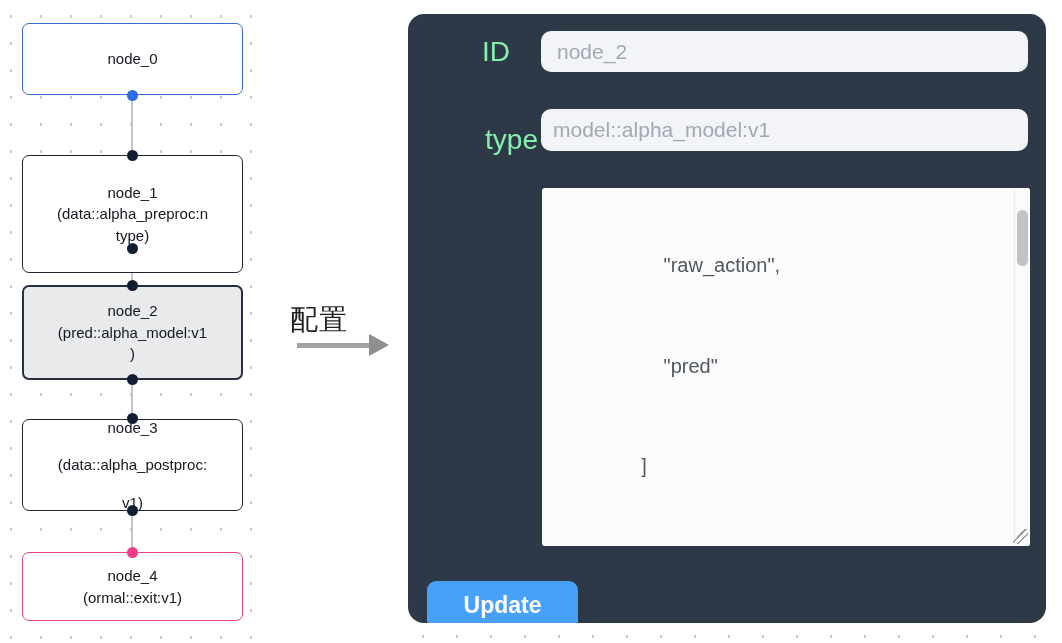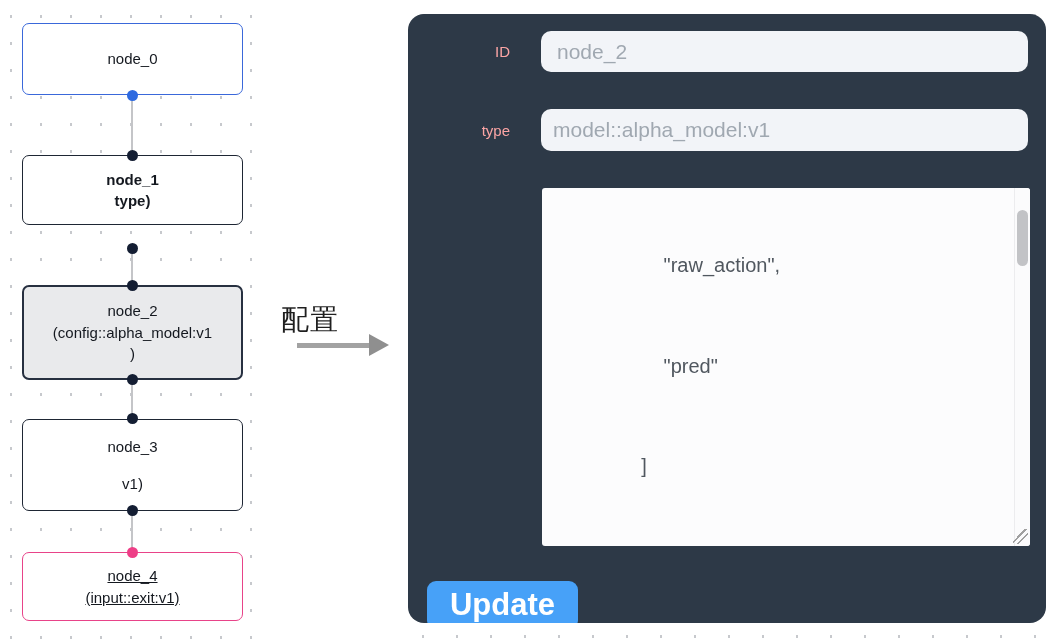--- a/index.html
+++ b/index.html
@@ -28,35 +28,35 @@
   }
   .node .nline{white-space:pre;}
   .node-blue{border-color:#3a68da;}
   .node-selected{border-color:#273040;border-width:2.5px;background:#e9eaec;}
   .node-pink{border-color:#e84389;}
   .port{position:absolute;left:127px;width:11px;height:11px;border-radius:50%;}
   .port-dark{background:#141e33;}
   .port-blue{background:#2e6ae0;}
   .port-pink{background:#ee3e87;}
   
-  .cfg-label{position:absolute;left:281px;top:301px;font-size:28px;color:#1f1f1f;letter-spacing:1px;}
+  .cfg-label{position:absolute;left:290px;top:301px;font-size:28px;color:#1f1f1f;letter-spacing:1px;}
   .cfg-arrow-line{position:absolute;left:297px;top:343px;width:74px;height:5px;background:#a2a2a2;}
   .cfg-arrow-head{position:absolute;left:369px;top:334px;width:0;height:0;
     border-left:20px solid #8f8f8f;border-top:11.5px solid transparent;border-bottom:11.5px solid transparent;}
   
   .config-panel{
     position:absolute;left:14px;top:14px;width:638px;height:609px;
     background:#2d3947;border-radius:16px;overflow:hidden;
   }
   .field-label{
-    position:absolute;left:0;width:102px;color:#fca5a5;font-size:15px;
+    position:absolute;left:0;width:102px;color:#86efac;font-size:28px;
     display:flex;align-items:center;justify-content:flex-end;
   }
   .lbl-id{top:17px;height:41px;}
-  .lbl-type{top:95px;height:42px;}
+  .lbl-type{top:105px;height:42px;margin-left:28px;}
   .lbl-config{top:178px;height:30px;align-items:flex-start;}
   .panel-input{
     position:absolute;left:133px;width:487px;height:41px;box-sizing:border-box;
     background:#f2f4f8;border:none;outline:none;border-radius:10px;
     font-family:"Liberation Sans", sans-serif;font-size:21px;color:#a0a8b1;
     padding:0 16px;
   }
   .inp-id{top:17px;}
   .inp-type{top:95px;height:42px;padding-left:12px;}
   .config-editor{
@@ -77,58 +77,60 @@
   }
   .resize-handle{
     position:absolute;right:2px;bottom:2px;width:15px;height:15px;
     background:linear-gradient(135deg,
       transparent 40%,#a0a0a0 40%,#a0a0a0 48%,transparent 48%,
       transparent 62%,#a0a0a0 62%,#a0a0a0 70%,transparent 70%);
   }
   .update-button{
     position:absolute;left:19px;top:567px;width:151px;height:48px;
     background:#47a1f8;border:none;border-radius:9px;
-    color:#ffffff;font-size:31px;font-weight:700;
+    color:#ffffff;font-size:23px;font-weight:700;
     font-family:"Liberation Sans", sans-serif;
     display:flex;align-items:center;justify-content:center;cursor:pointer;
   }
 </style>
 </head>
 <body>
 
 <div class="flow-canvas">
 
   <div class="edge" style="top:95px;height:60px;"></div>
   <div class="edge" style="top:248px;height:38px;"></div>
   <div class="edge" style="top:380px;height:39px;"></div>
   <div class="edge" style="top:511px;height:41px;"></div>
 
   <div class="node node-blue" style="top:23px;height:72px;">
     <div class="nline">node_0</div>
   </div>
 
-  <div class="node" style="top:155px;height:70px;font-weight:bold;">
+  <div class="node" style="top:155px;height:118px;">
     <div class="nline">node_1</div>
+    <div class="nline">(data::alpha_preproc:n</div>
     <div class="nline">type)</div>
   </div>
 
   <div class="node node-selected" style="top:285px;height:95px;">
     <div class="nline">node_2</div>
-    <div class="nline">(config::alpha_model:v1</div>
+    <div class="nline">(pred::alpha_model:v1</div>
     <div class="nline">)</div>
   </div>
 
   <div class="node" style="top:419px;height:92px;gap:16px;">
     <div class="nline">node_3</div>
+    <div class="nline">(data::alpha_postproc:</div>
     <div class="nline">v1)</div>
   </div>
 
-  <div class="node node-pink" style="top:552px;height:69px;text-decoration:underline;">
+  <div class="node node-pink" style="top:552px;height:69px;">
     <div class="nline">node_4</div>
-    <div class="nline">(input::exit:v1)</div>
+    <div class="nline">(ormal::exit:v1)</div>
   </div>
 
   <div class="port port-blue" style="top:90px;"></div>
   <div class="port port-dark" style="top:150px;"></div>
   <div class="port port-dark" style="top:243px;"></div>
   <div class="port port-dark" style="top:280px;"></div>
   <div class="port port-dark" style="top:374px;"></div>
   <div class="port port-dark" style="top:413px;"></div>
   <div class="port port-dark" style="top:505px;"></div>
   <div class="port port-pink" style="top:547px;"></div>

